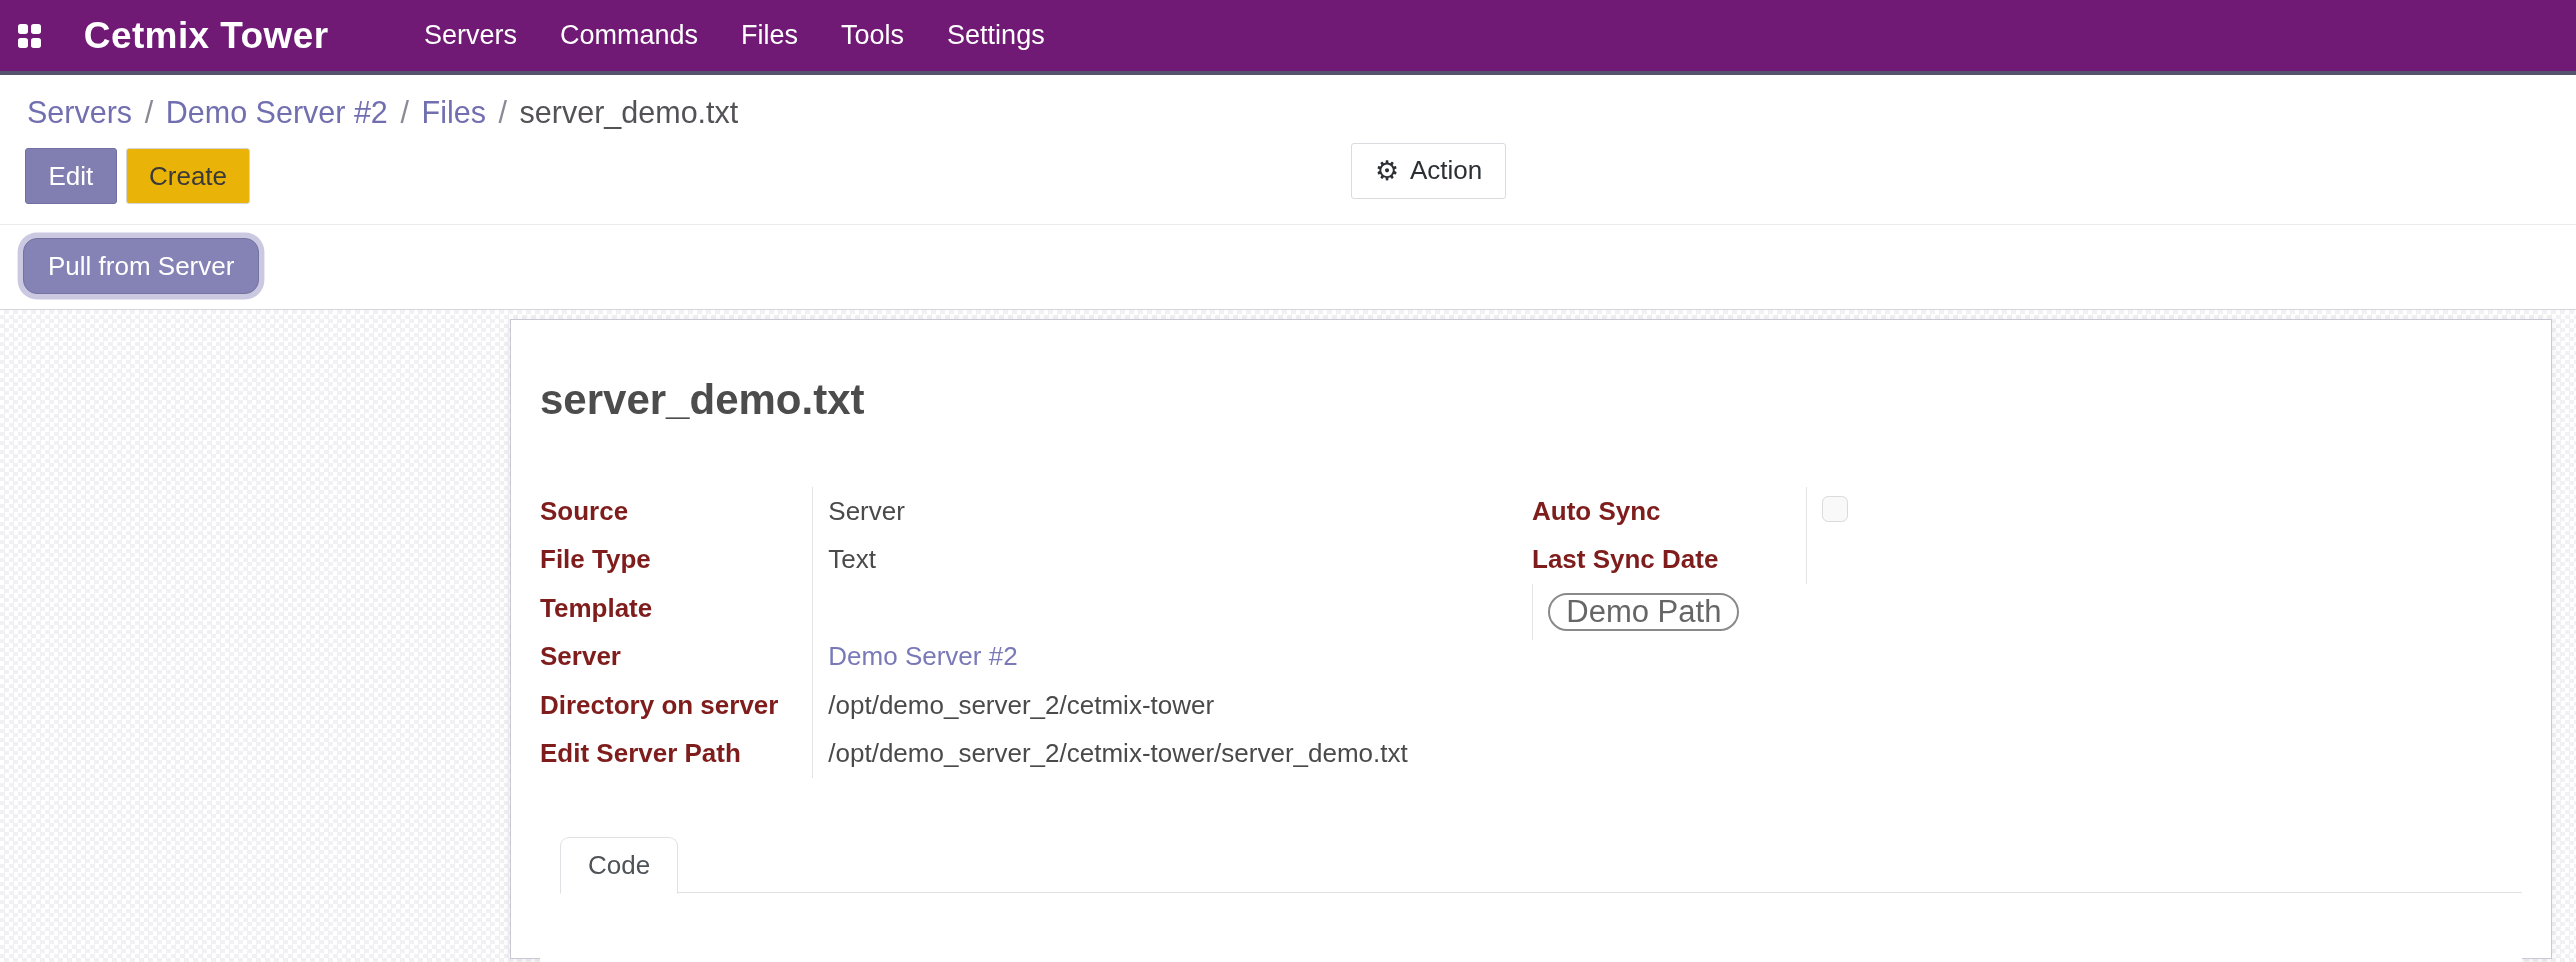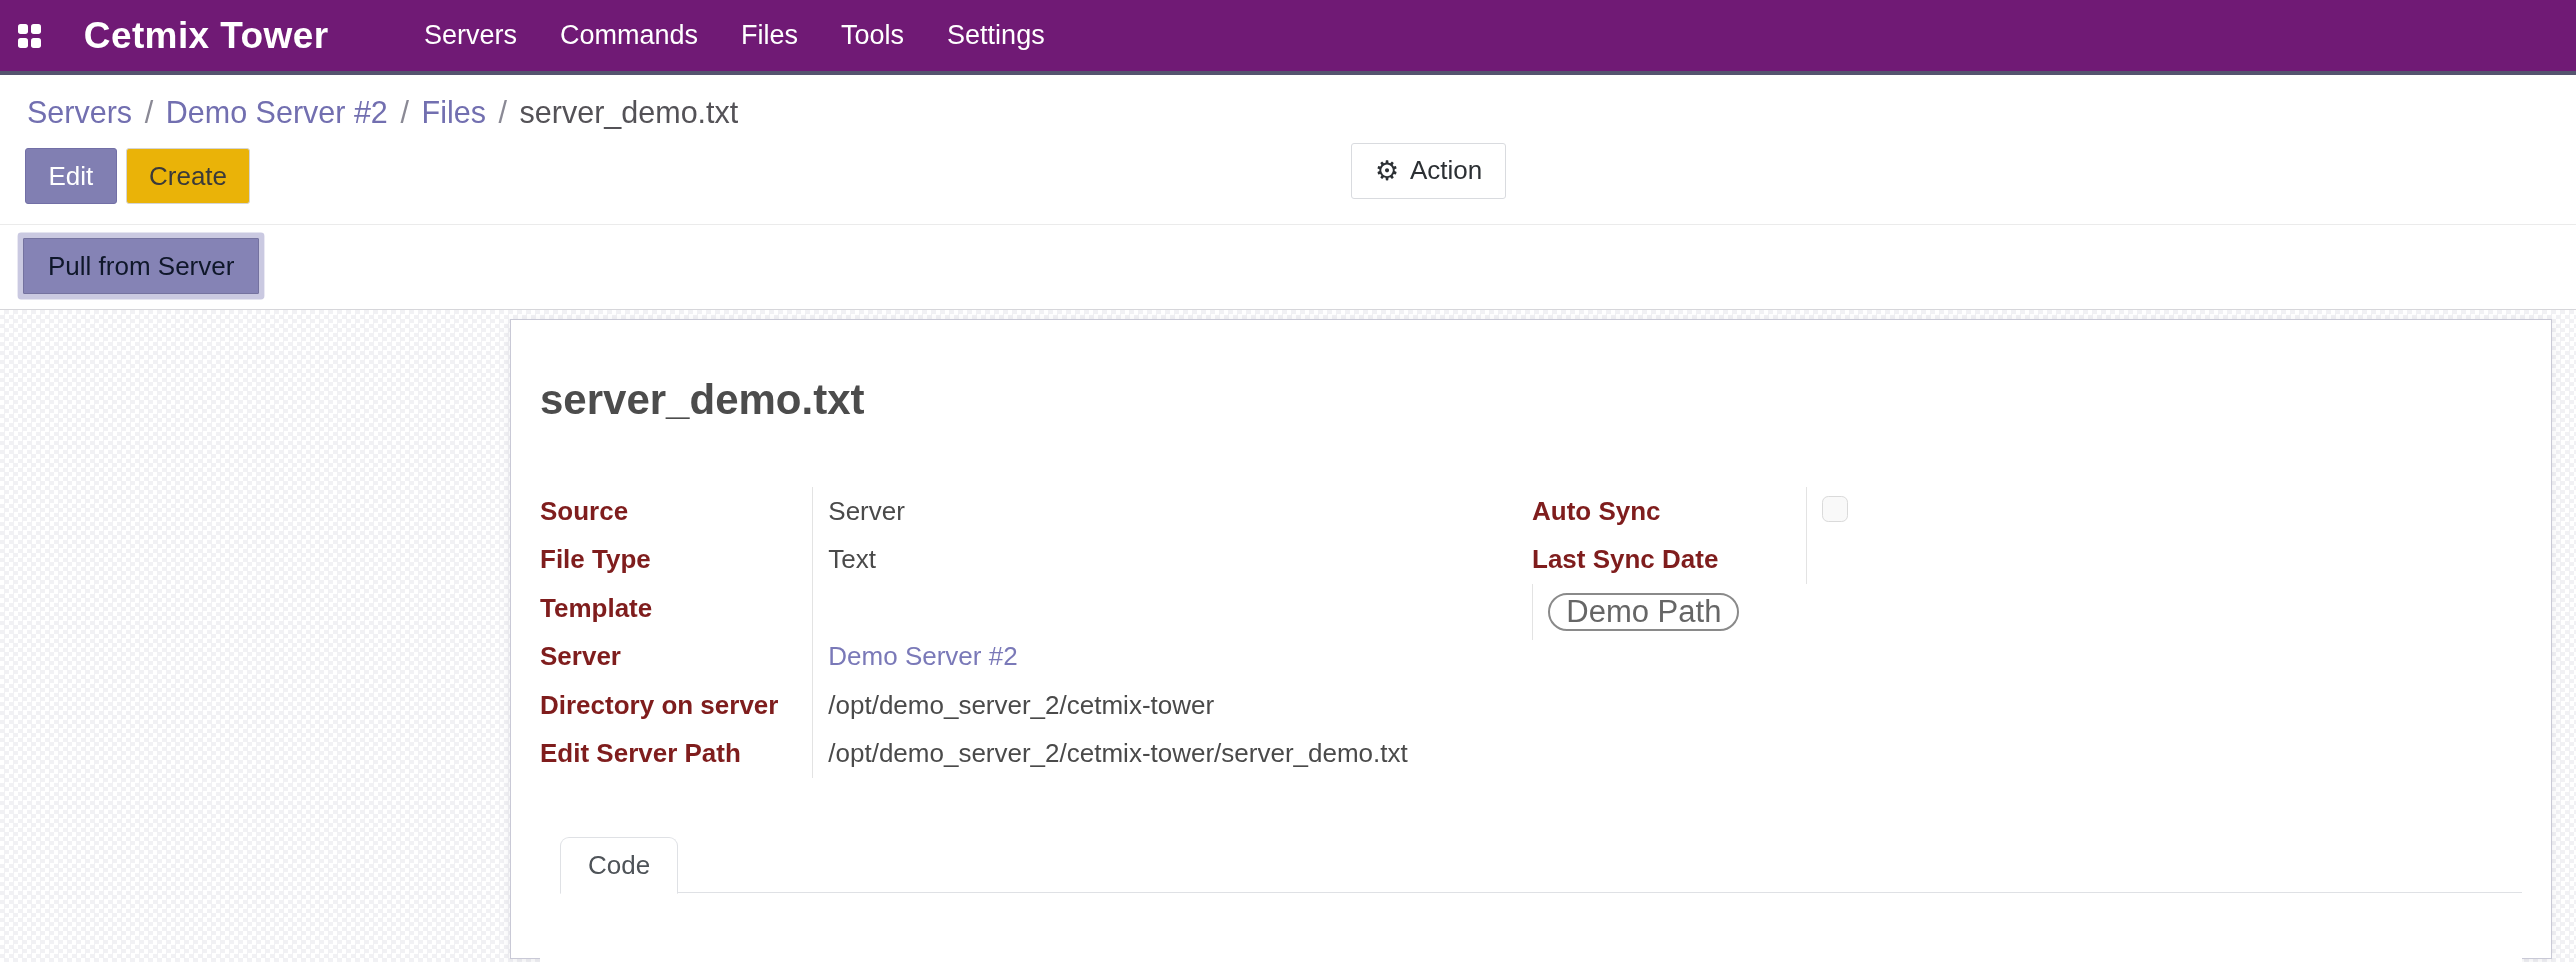--- a/index.html
+++ b/index.html
@@ -101,23 +101,23 @@
     gap: 10.8px;
   }
   .btn-action .gear { font-size: 27px; line-height: 27px; font-family: "DejaVu Sans", sans-serif; }
 
   .statusbar {
     border-top: 1.8px solid #ebebeb;
     padding: 12.6px 0 14.4px 23px;
   }
   .btn-status {
     background: #8583b5;
-    color: #0f172a;
+    color: #ffffff;
     border: 0.9px solid #74729f;
-    border-radius: 1px;
+    border-radius: 14px;
     padding: 11.7px 24px;
     box-shadow: 0 0 0 5.4px #cac9e1;
   }
 
   
   .content {
     height: 662px;
     background-image: conic-gradient(#f1f1f4 25%, #ffffff 25% 50%, #f1f1f4 50% 75%, #ffffff 75%);
     background-size: 9px 9px;
     padding-top: 9px;

